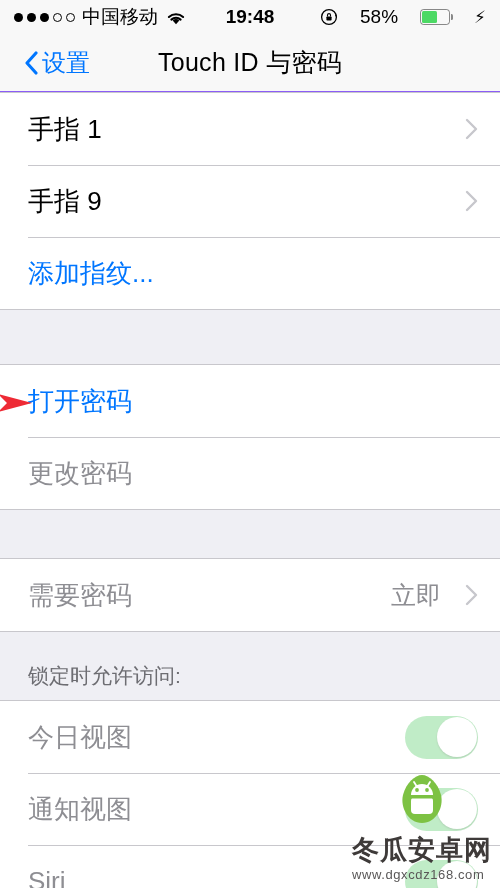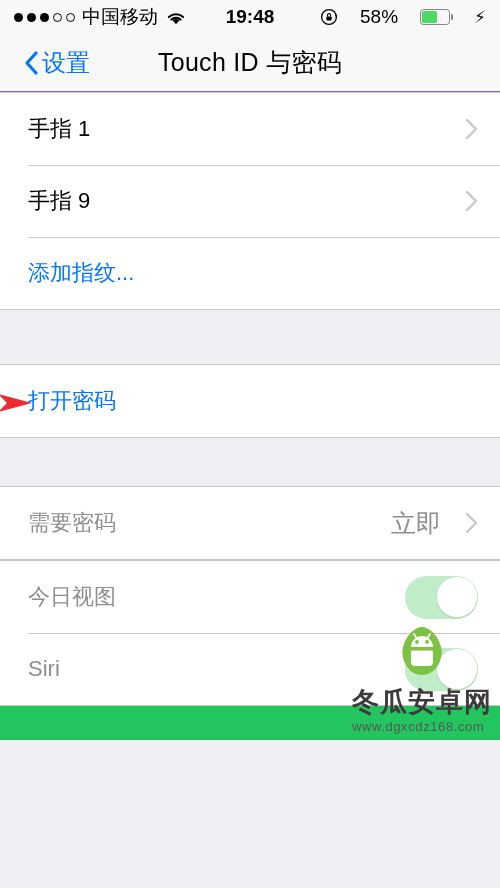--- a/index.html
+++ b/index.html
@@ -3,21 +3,21 @@
 <meta charset="utf-8">
 <style>
   * { box-sizing: border-box; margin: 0; padding: 0; }
   html, body {
     width: 500px; height: 888px;
     background: #EFEFF4;
     font-family: "Liberation Sans", "DejaVu Sans", sans-serif;
     -webkit-font-smoothing: antialiased;
     overflow: hidden;
   }
-  .phone { position: relative; width: 500px; height: 740px; background:#22c55e; overflow:hidden; }
+  .phone { position: relative; width: 500px; height: 888px; background:#fef9c3; overflow:hidden; }
 
   
   .statusbar {
     position: relative; height: 34px; background:#F8F8F8;
     display:flex; align-items:center; padding: 0 14px;
     font-size: 19px; color:#000; letter-spacing:0;
   }
   .sb-left { display:flex; align-items:center; gap:7px; }
   .dots { display:flex; align-items:center; gap:4px; }
   .dot { width:9px; height:9px; border-radius:50%; background:#000; }
@@ -63,21 +63,21 @@
   
   .gap { background:#EFEFF4; }
   .group { background:#FFFFFF; border-top:1px solid #C8C7CC; border-bottom:1px solid #C8C7CC; }
   .row {
     position:relative; display:flex; align-items:center;
     height:72px; padding-left:28px; padding-right:22px; background:#FFFFFF;
   }
   .row + .row::before {
     content:""; position:absolute; left:28px; right:0; top:0; height:1px; background:#C8C7CC;
   }
-  .row-label { font-size:22px; color:#000; }
+  .row-label { font-size:26px; color:#000; }
   .row-label.blue  { color:#0076FF; }
   .row-label.muted { color:#8E8E93; }
   .row-right { margin-left:auto; display:flex; align-items:center; gap:24px; }
   .row-value { font-size:25px; color:#8E8E93; }
   .chev { width:13px; height:22px; flex:none; }
 
   
   .sec-header {
     background:#EFEFF4; padding: 30px 28px 10px 28px;
     font-size:21px; color:#6D6D72;
@@ -193,41 +193,53 @@
       <span class="row-label blue">添加指纹...</span>
     </div>
   </div>
 
   <div class="gap" style="height:54px"></div>
 
   <div class="group">
     <div class="row">
       <span class="row-label blue">打开密码</span>
     </div>
+    <div class="row">
+      <span class="row-label muted">更改密码</span>
+    </div>
   </div>
 
   <div class="gap" style="height:48px"></div>
 
   <div class="group">
     <div class="row">
       <span class="row-label muted">需要密码</span>
       <span class="row-right">
         <span class="row-value">立即</span>
         <span class="chev">
           <svg width="13" height="22" viewBox="0 0 13 22">
               <path d="M2 2 L11 11 L2 20" stroke="#C7C7CC" stroke-width="2.4" fill="none" stroke-linecap="round" stroke-linejoin="round"></path>
             </svg>
         </span>
       </span>
     </div>
   </div>
 
+  <div class="sec-header">锁定时允许访问:</div>
   <div class="group">
     <div class="row">
       <span class="row-label muted">今日视图</span>
+      <span class="row-right">
+        <span class="switch">
+            <span class="knob"></span>
+          </span>
+      </span>
+    </div>
+    <div class="row">
+      <span class="row-label muted">通知视图</span>
       <span class="row-right">
         <span class="switch">
             <span class="knob"></span>
           </span>
       </span>
     </div>
     <div class="row">
       <span class="row-label muted">Siri</span>
       <span class="row-right">
         <span class="switch">

